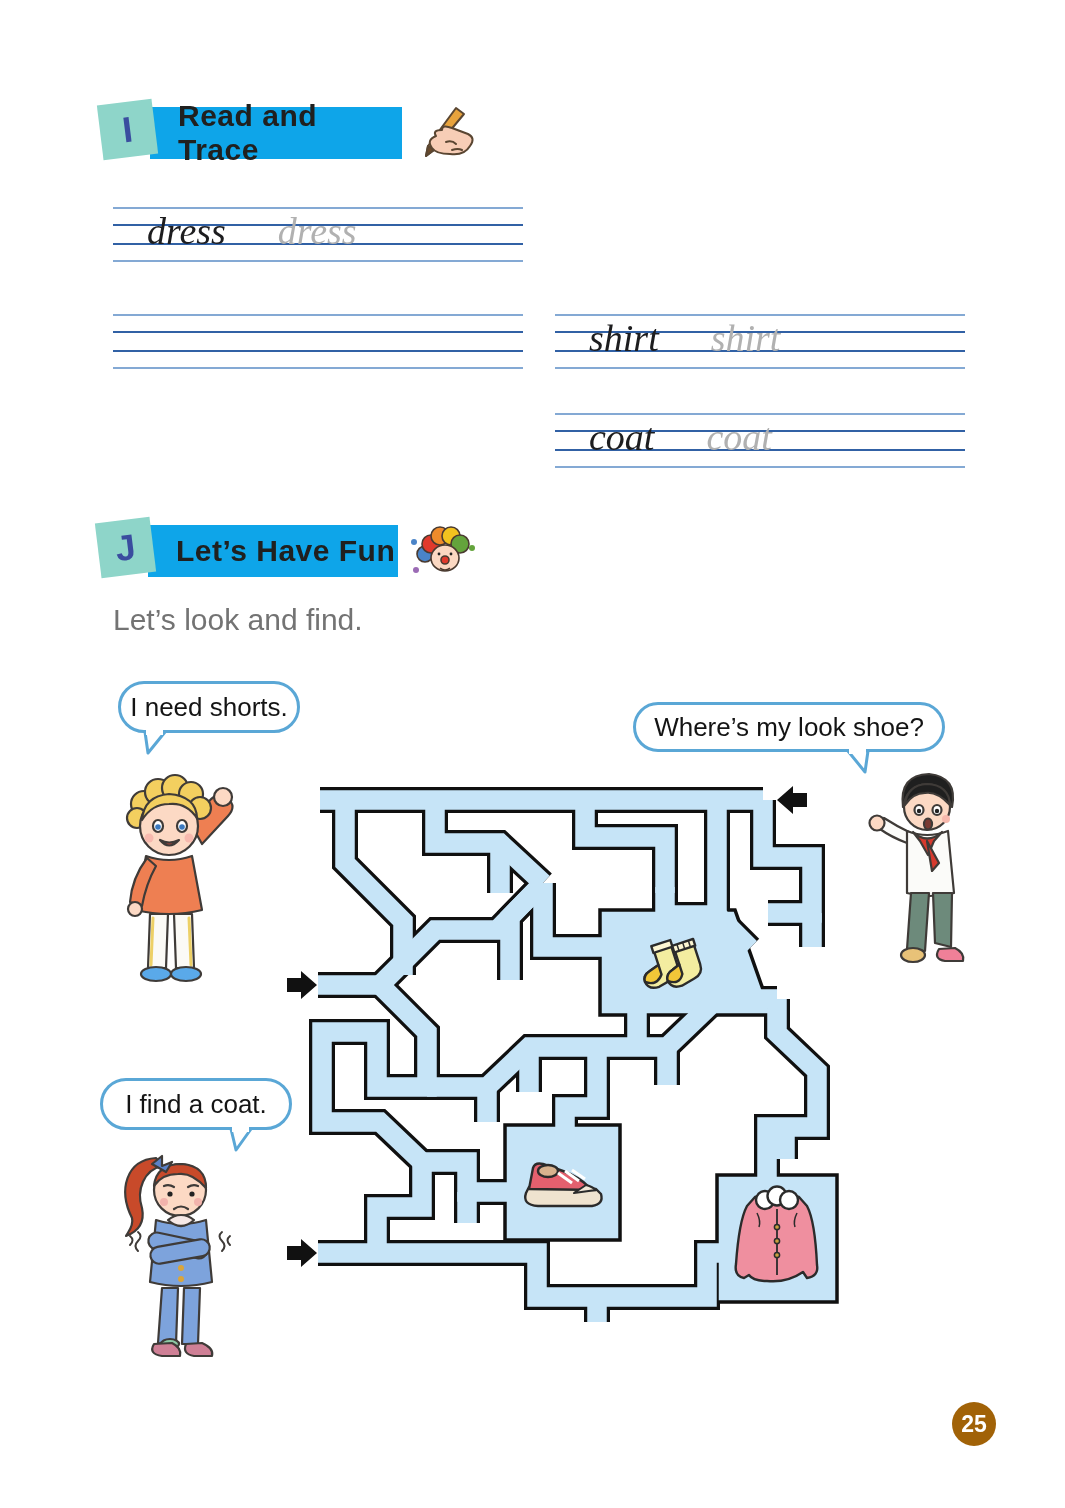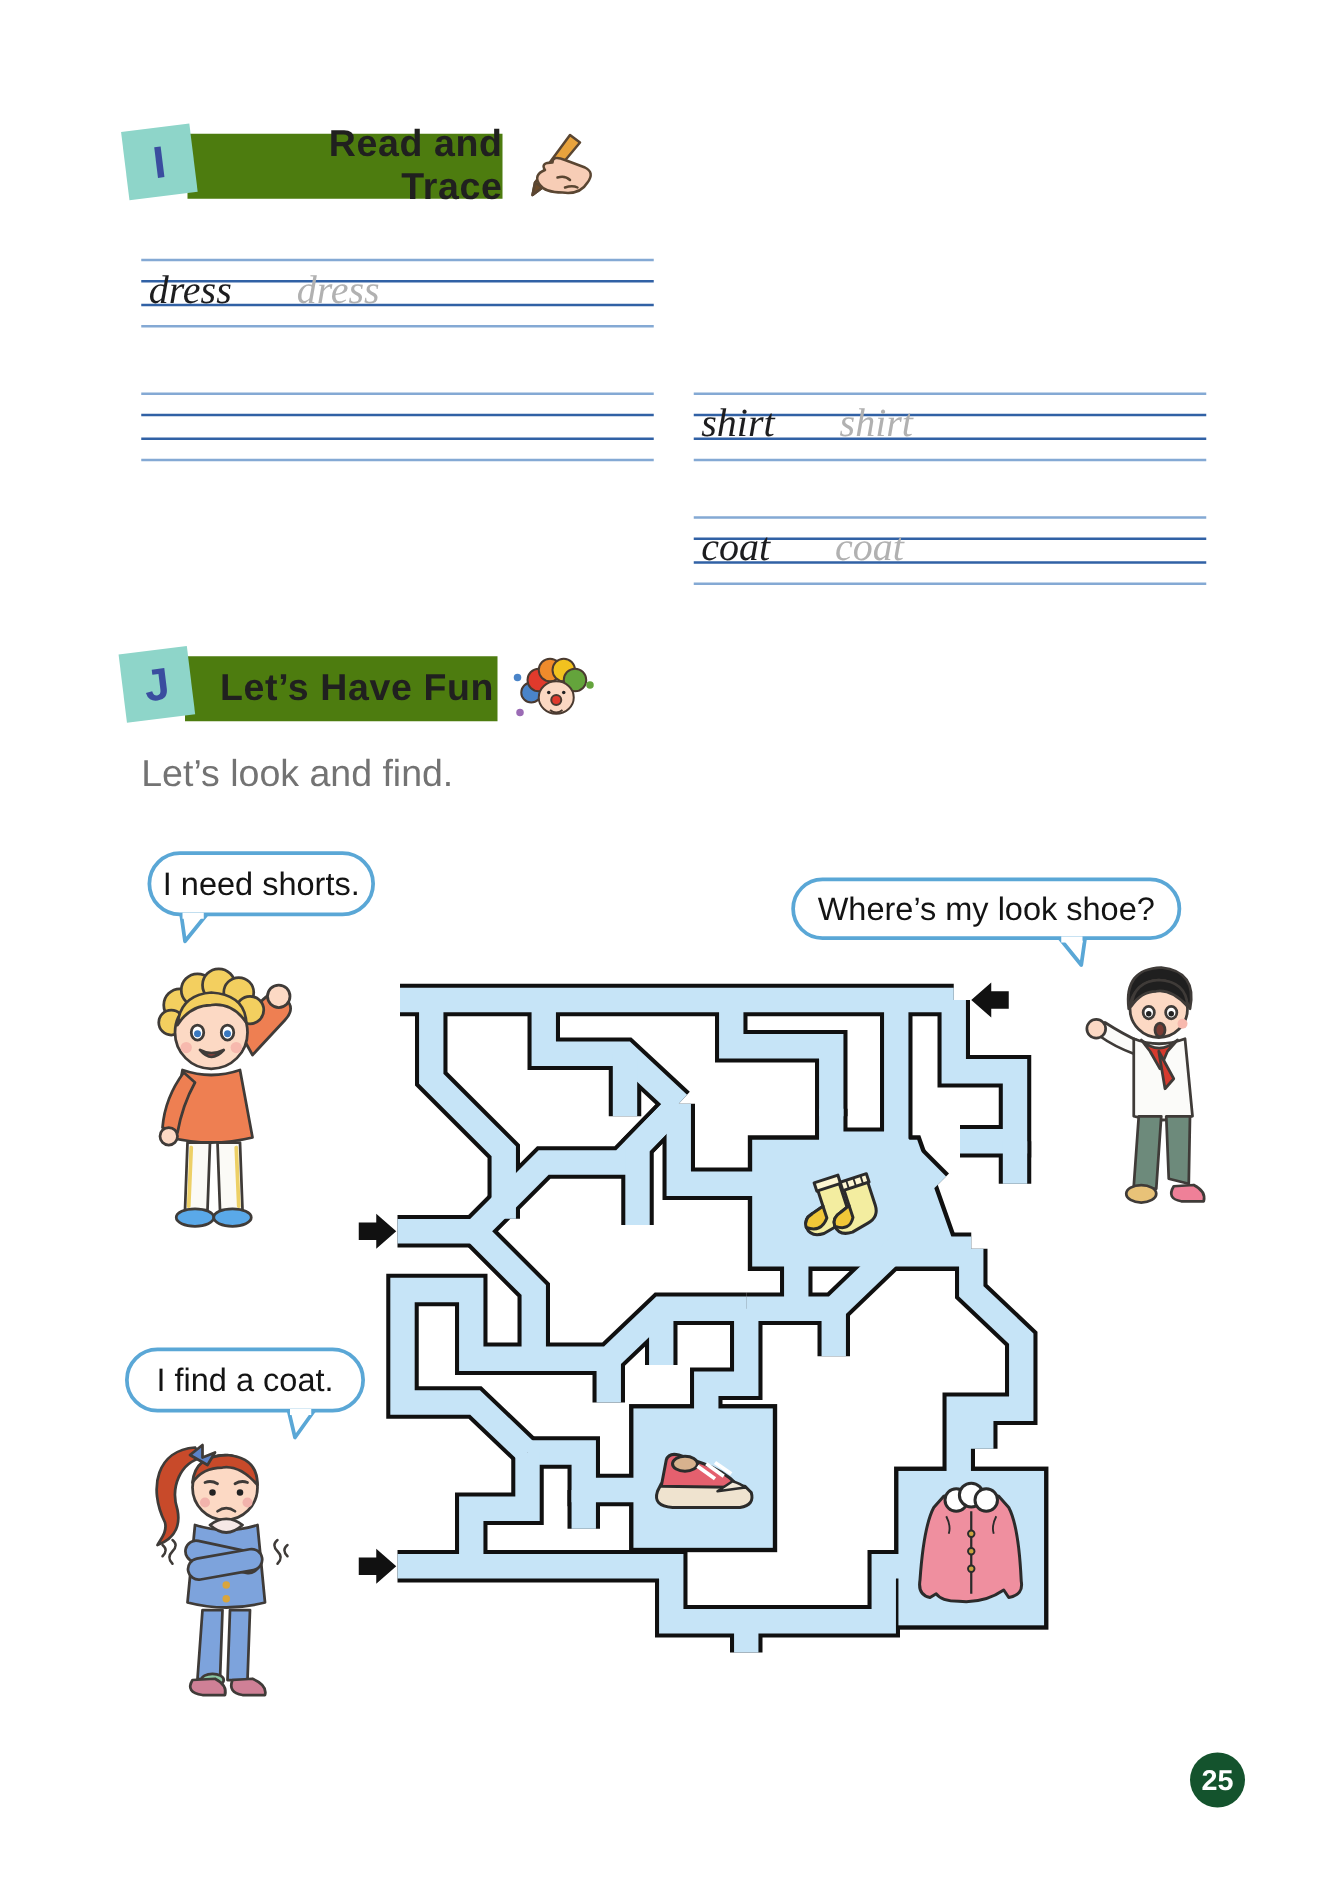--- a/index.html
+++ b/index.html
@@ -1,50 +1,50 @@
 <!DOCTYPE html>
 <html><head>
 <meta charset="utf-8">
 <style>
   html,body{margin:0;padding:0;background:#fff;}
   #page{position:relative;width:1065px;height:1508px;background:#ffffff;overflow:hidden;
         font-family:"Liberation Sans",sans-serif;}
 
   
-  .sec-banner{position:absolute;height:52px;background:#4d7c0f;display:flex;align-items:center;
-              padding-left:28px;box-sizing:border-box;text-align:right;}
+  .sec-banner{position:absolute;height:52px;background:#0ea5e9;display:flex;align-items:center;
+              padding-left:28px;box-sizing:border-box;}
   .sec-title{font-weight:bold;font-size:30px;color:#20201f;letter-spacing:.5px;}
   .sec-square{position:absolute;width:55px;height:55px;background:#8ed5c9;
               display:flex;align-items:center;justify-content:center;z-index:2;}
   .sec-letter{font-weight:bold;font-size:36px;color:#3a4d9f;}
 
   
   .trace-block{position:absolute;width:410px;height:56px;}
   .tl{position:absolute;left:0;right:0;height:2px;}
   .tl.l1{top:0;background:#84a9d4;}
   .tl.l2{top:17px;background:#3161a5;}
   .tl.l3{top:36px;background:#3161a5;}
   .tl.l4{top:53px;background:#84a9d4;}
-  .trace-words{position:absolute;left:6px;top:0;line-height:48px;font-size:32px;
+  .trace-words{position:absolute;left:34px;top:0;line-height:48px;font-size:38px;
                font-family:"Liberation Serif",serif;font-style:italic;white-space:nowrap;}
   .w-solid{color:#1d1d1f;}
   .w-trace{color:#b1b1b1;margin-left:52px;}
 
   
   .instruction{position:absolute;left:113px;top:603px;font-size:30px;color:#737373;}
 
   
   .bubble{position:absolute;background:#fff;border:3px solid #5aa7d6;border-radius:26px;
           display:flex;align-items:center;justify-content:center;font-size:26px;color:#141414;
           box-sizing:border-box;z-index:3;}
   .tailsvg{position:absolute;z-index:4;}
 
   
   .page-circle{position:absolute;left:952px;top:1402px;width:44px;height:44px;border-radius:50%;
-               background:#14532d;display:flex;align-items:center;justify-content:center;
+               background:#a16207;display:flex;align-items:center;justify-content:center;
                color:#fff;font-weight:bold;font-size:23px;}
   .absbox{position:absolute;}
 
   
   .maze-casing{fill:none;stroke:#101010;stroke-width:26;stroke-linejoin:miter;stroke-linecap:butt;}
   .maze-fill{fill:none;stroke:#c6e4f7;stroke-width:19.5;stroke-linejoin:miter;stroke-linecap:butt;}
   .room{fill:#c6e4f7;stroke:#101010;stroke-width:3.5;}
   .arrow{fill:#111;}
 </style>
 </head>

